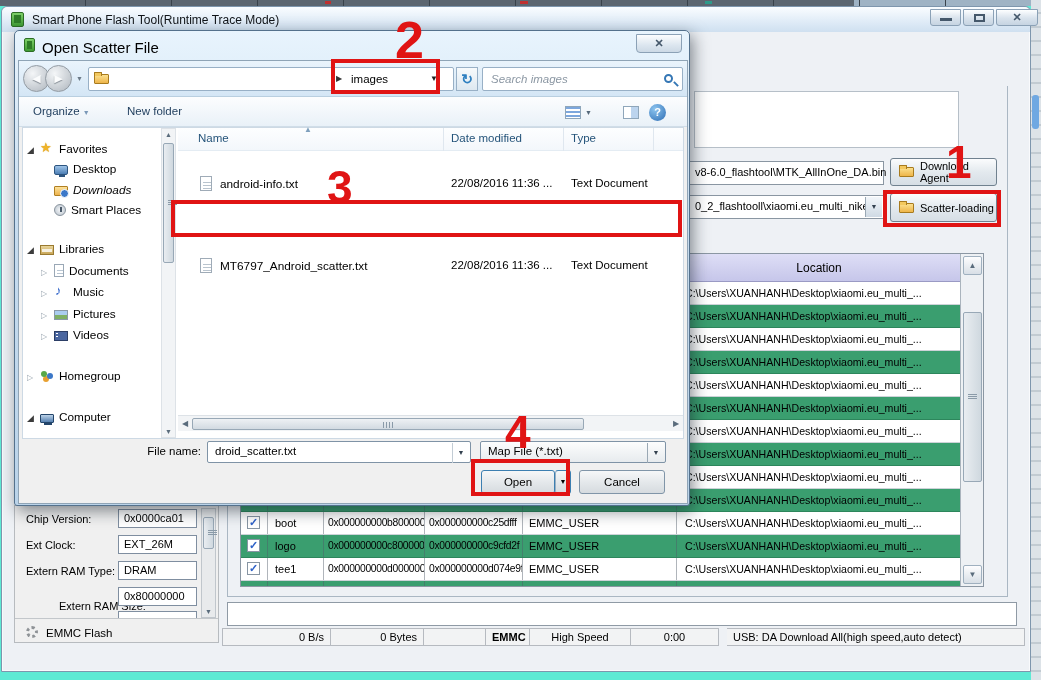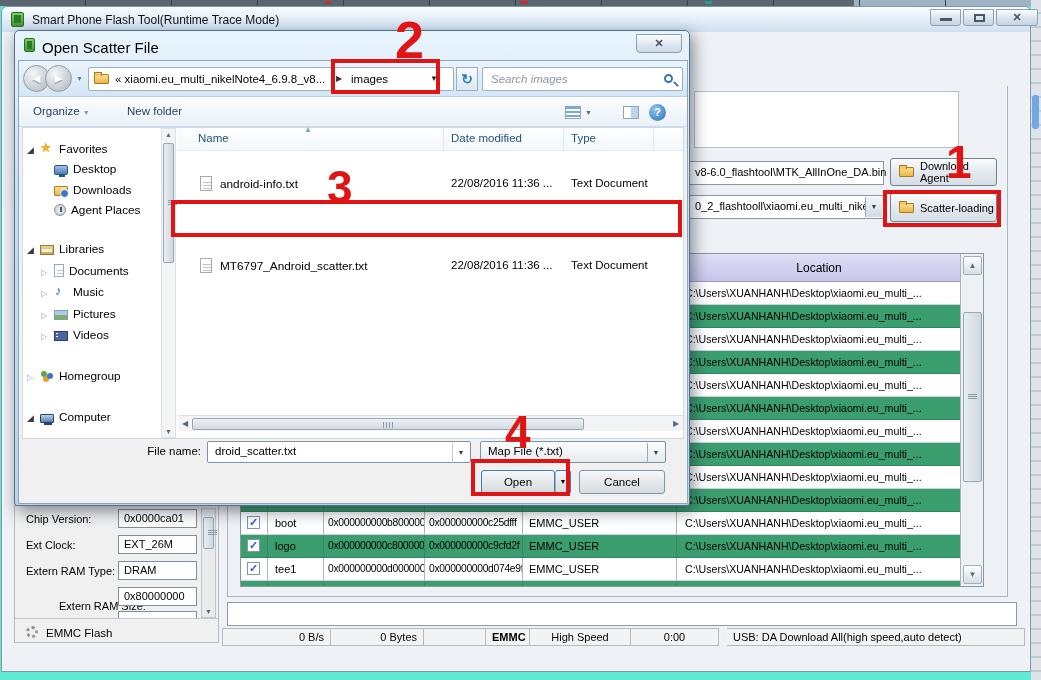--- a/index.html
+++ b/index.html
@@ -436,21 +436,20 @@
     <span class="dlg-close g-x"></span>
 
     <div class="dlg-body">
 
       <div class="navbar">
         <span class="circ back">◀</span>
         <span class="circ fwd">▶</span>
         <span class="nav-caret">▼</span>
         <div class="addrbar">
           <span class="folder-icon addr-fold"></span>
-          <span class="addr-parent">« xiaomi.eu_multi_nikelNote4_6.9.8_v8...</span>
           <span class="addr-sep">▶</span>
           <span class="addr-cur">images</span>
           <span class="addr-caret">▼</span>
         </div>
         <span class="refresh-btn"><span class="refresh-glyph">↻</span></span>
         <div class="searchbox">
           <input placeholder="Search images" style="">
           <span class="lens"></span>
         </div>
       </div>
@@ -461,22 +460,22 @@
         <span class="tb-views"></span>
         <span class="tb-views-caret">▼</span>
         <span class="tb-preview"></span>
         <span class="tb-help">?</span>
       </div>
 
       <div class="explorer">
         <div id="tree">
             <div class="titem" style="top: 14px; left: 4px;"><span class="texp open">◢</span><span class="tico star-icon"></span><span class="tlab">Favorites</span></div>
             <div class="titem" style="top: 34px; left: 18px;"><span class="texp"></span><span class="tico desktop-icon"></span><span class="tlab">Desktop</span></div>
-            <div class="titem" style="top: 55px; left: 18px;"><span class="texp"></span><span class="tico downloads-icon"></span><span class="tlab">Downloads</span></div>
-            <div class="titem" style="top: 75px; left: 18px;"><span class="texp"></span><span class="tico recent-places-icon"></span><span class="tlab">Agent Places</span></div>
+            <div class="titem" style="top: 55px; left: 18px; font-style: italic;"><span class="texp"></span><span class="tico downloads-icon"></span><span class="tlab">Downloads</span></div>
+            <div class="titem" style="top: 75px; left: 18px;"><span class="texp"></span><span class="tico recent-places-icon"></span><span class="tlab">Smart Places</span></div>
             <div class="titem" style="top: 114px; left: 4px;"><span class="texp open">◢</span><span class="tico libraries-icon"></span><span class="tlab">Libraries</span></div>
             <div class="titem" style="top: 136px; left: 18px;"><span class="texp">▷</span><span class="tico documents-icon"></span><span class="tlab">Documents</span></div>
             <div class="titem" style="top: 157px; left: 18px;"><span class="texp">▷</span><span class="tico music-icon"></span><span class="tlab">Music</span></div>
             <div class="titem" style="top: 179px; left: 18px;"><span class="texp">▷</span><span class="tico pictures-icon"></span><span class="tlab">Pictures</span></div>
             <div class="titem" style="top: 200px; left: 18px;"><span class="texp">▷</span><span class="tico videos-icon"></span><span class="tlab">Videos</span></div>
             <div class="titem" style="top: 241px; left: 4px;"><span class="texp">▷</span><span class="tico homegroup-icon"></span><span class="tlab">Homegroup</span></div>
             <div class="titem" style="top: 282px; left: 4px;"><span class="texp open">◢</span><span class="tico computer-icon"></span><span class="tlab">Computer</span></div>
           </div>
         <div class="tscroll">
           <span class="sthumb" style="left:1px;top:14px;width:11px;height:120px"></span>

